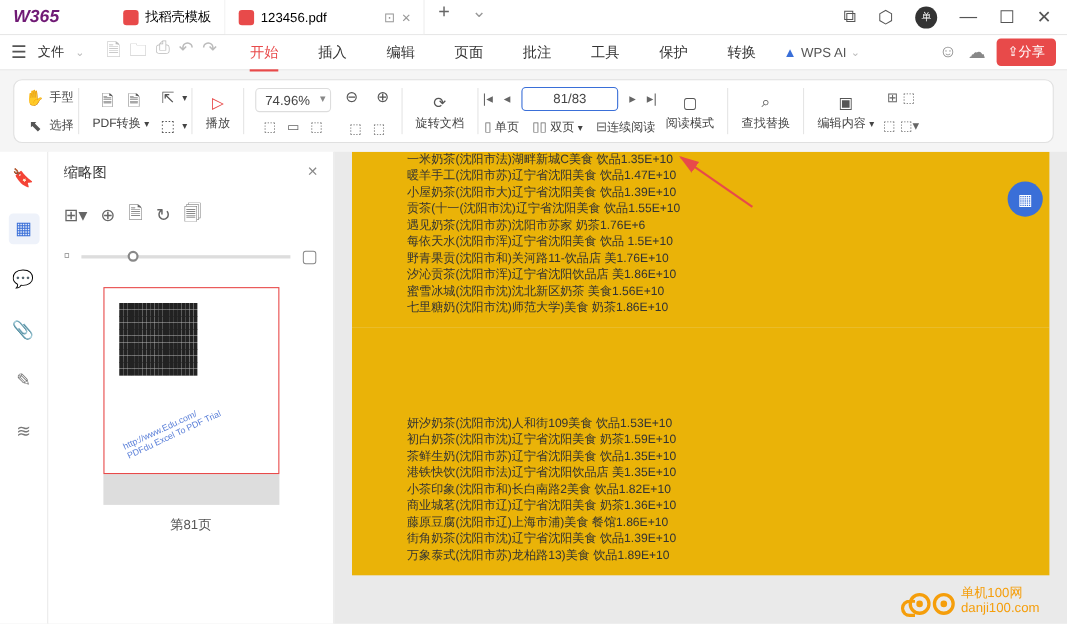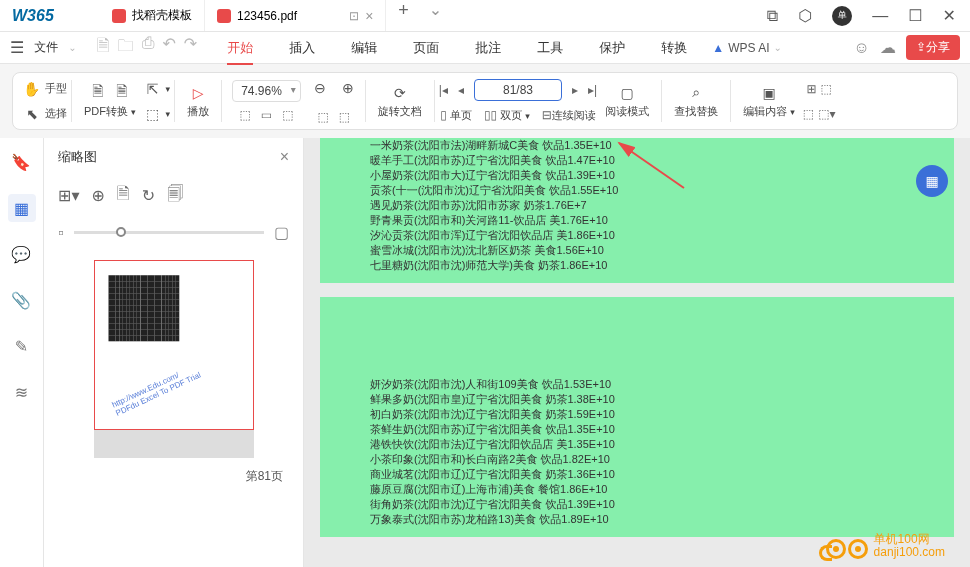--- a/index.html
+++ b/index.html
@@ -1,20 +1,20 @@
 <!DOCTYPE html>
 <html><head>
   <meta charset="utf-8">
   <style>
     * { margin: 0; padding: 0; box-sizing: border-box; font-family: "Microsoft YaHei", sans-serif; }
     body { width: 970px; height: 567px; background: #f5f5f5; position: relative; overflow: hidden; }
     
     .titlebar { height: 32px; background: #fff; display: flex; align-items: center; border-bottom: 1px solid #e5e5e5; }
     .app-logo { width: 100px; display: flex; align-items: center; padding-left: 12px; font-weight: bold; }
-    .logo-text { color: #0369a1; font-size: 16px; font-style: italic; }
+    .logo-text { color: #701a75; font-size: 16px; font-style: italic; }
     .tabs { display: flex; flex: 1; height: 100%; }
     .tab { display: flex; align-items: center; padding: 0 12px; height: 100%; font-size: 12px; gap: 6px; border-right: 1px solid #eee; }
     .tab-active { background: #fff; }
     .tab-icon { width: 14px; height: 14px; border-radius: 3px; display: inline-block; }
     .tab-icon-red { background: #e84a4a; }
     .tab-close { color: #999; font-size: 14px; }
     .tab-display { color: #999; }
     .tab-add { padding: 0 12px; color: #666; font-size: 18px; }
     .window-controls { display: flex; gap: 20px; padding: 0 14px; align-items: center; color: #555; }
     .avatar { width: 20px; height: 20px; border-radius: 50%; background: #333; color: #fff; font-size: 9px; display: flex; align-items: center; justify-content: center; }
@@ -54,24 +54,24 @@
     .thumb-close { margin-left: auto; color: #888; font-size: 16px; }
     .thumb-toolbar { display: flex; gap: 12px; padding: 6px 14px; color: #666; align-items: center; }
     .thumb-slider-row { display: flex; align-items: center; gap: 10px; padding: 8px 14px; }
     .slider { flex: 1; height: 3px; background: #ddd; position: relative; }
     .slider-thumb { position: absolute; left: 22%; top: -4px; width: 10px; height: 10px; background: #fff; border: 2px solid #888; border-radius: 50%; }
     .thumb-container { flex: 1; padding: 10px 20px; overflow: hidden; }
     .thumb-page { width: 160px; height: 170px; border: 1.5px solid #e84a4a; background: #fff; margin: 0 auto; padding: 14px; position: relative; }
     .thumb-content { font-size: 5px; line-height: 6px; color: #222; word-break: break-all; }
     .thumb-watermark { position: absolute; bottom: 30px; left: 15px; transform: rotate(-25deg); font-size: 8px; color: #5a7fd8; }
     .thumb-footer { background: #ddd; width: 160px; margin: 0 auto; height: 28px; }
-    .thumb-label { text-align: right; font-size: 12px; color: #555; padding: 10px 0; }
+    .thumb-label { text-align: center; font-size: 12px; color: #555; padding: 10px 0; }
     
     .content-area { flex: 1; background: #eaeaea; overflow: hidden; padding: 0 16px; position: relative; }
-    .page { background: #86efac; margin-bottom: 14px; padding: 10px 50px; font-size: 11px; line-height: 15px; color: #333; font-family: "SimSun", monospace; }
+    .page { background: #eab308; margin-bottom: 0; padding: 10px 50px; font-size: 11px; line-height: 15px; color: #333; font-family: "SimSun", monospace; }
     .page1 { padding-top: 0; }
     .arrow { position: absolute; top: 0; left: 310px; pointer-events: none; }
     
     .float-btn { position: absolute; right: 22px; top: 165px; width: 32px; height: 32px; background: #3a6fd8; border-radius: 50%; color: #fff; display: flex; align-items: center; justify-content: center; font-size: 14px; }
     .watermark-logo { position: absolute; right: 25px; bottom: 8px; display: flex; align-items: flex-end; gap: 6px; }
     .wm-eyes { display: flex; gap: 2px; }
     .wm-eye { width: 20px; height: 20px; border: 3px solid #f59e0b; border-radius: 50%; position: relative; }
     .wm-eye::after { content: ''; position: absolute; width: 6px; height: 6px; background: #f59e0b; border-radius: 50%; top: 4px; left: 4px; }
     .wm-eye.first::before { content:''; position:absolute; left:-10px; top:3px; width:10px; height:10px; border:3px solid #f59e0b; border-right:none; border-radius: 10px 0 0 10px;}
     .wm-text { font-size: 12px; color: #f59e0b; line-height: 13px; }
@@ -284,29 +284,29 @@
       <div class="thumb-label">第81页</div>
     </div>
   </div>
 
   <div class="content-area">
     <div class="page page1">
       <div>一米奶茶(沈阳市法)湖畔新城C美食  饮品1.35E+10</div>
       <div>暖羊手工(沈阳市苏)辽宁省沈阳美食  饮品1.47E+10</div>
       <div>小屋奶茶(沈阳市大)辽宁省沈阳美食  饮品1.39E+10</div>
       <div>贡茶(十一(沈阳市沈)辽宁省沈阳美食  饮品1.55E+10</div>
-      <div>遇见奶茶(沈阳市苏)沈阳市苏家  奶茶1.76E+7</div>
+      <div>遇见奶茶(沈阳市苏)沈阳市苏家  奶茶1.76E+6</div>
+      <div>每依天水(沈阳市浑)辽宁省沈阳美食  饮品  1.5E+10</div>
       <div>野青果贡(沈阳市和)关河路11-饮品店  美1.76E+10</div>
       <div>汐沁贡茶(沈阳市浑)辽宁省沈阳饮品店  美1.86E+10</div>
       <div>蜜雪冰城(沈阳市沈)沈北新区奶茶  美食1.56E+10</div>
       <div>七里糖奶(沈阳市沈)师范大学)美食  奶茶1.86E+10</div>
     </div>
     <div class="page" style="padding-top:80px">
       <div>妍汐奶茶(沈阳市沈)人和街109美食  饮品1.53E+10</div>
-      <div>鲜果多奶(沈阳市皇)辽宁省沈阳美食  奶茶1.38E+10</div>
       <div>初白奶茶(沈阳市沈)辽宁省沈阳美食  奶茶1.59E+10</div>
       <div>茶鲜生奶(沈阳市苏)辽宁省沈阳美食  饮品1.35E+10</div>
       <div>港铁快饮(沈阳市法)辽宁省沈阳饮品店  美1.35E+10</div>
       <div>小茶印象(沈阳市和)长白南路2美食  饮品1.82E+10</div>
       <div>商业城茗(沈阳市辽)辽宁省沈阳美食  奶茶1.36E+10</div>
       <div>藤原豆腐(沈阳市辽)上海市浦)美食  餐馆1.86E+10</div>
       <div>街角奶茶(沈阳市沈)辽宁省沈阳美食  饮品1.39E+10</div>
       <div>万象泰式(沈阳市苏)龙柏路13)美食  饮品1.89E+10</div>
     </div>
     <svg class="arrow" width="80" height="60">

